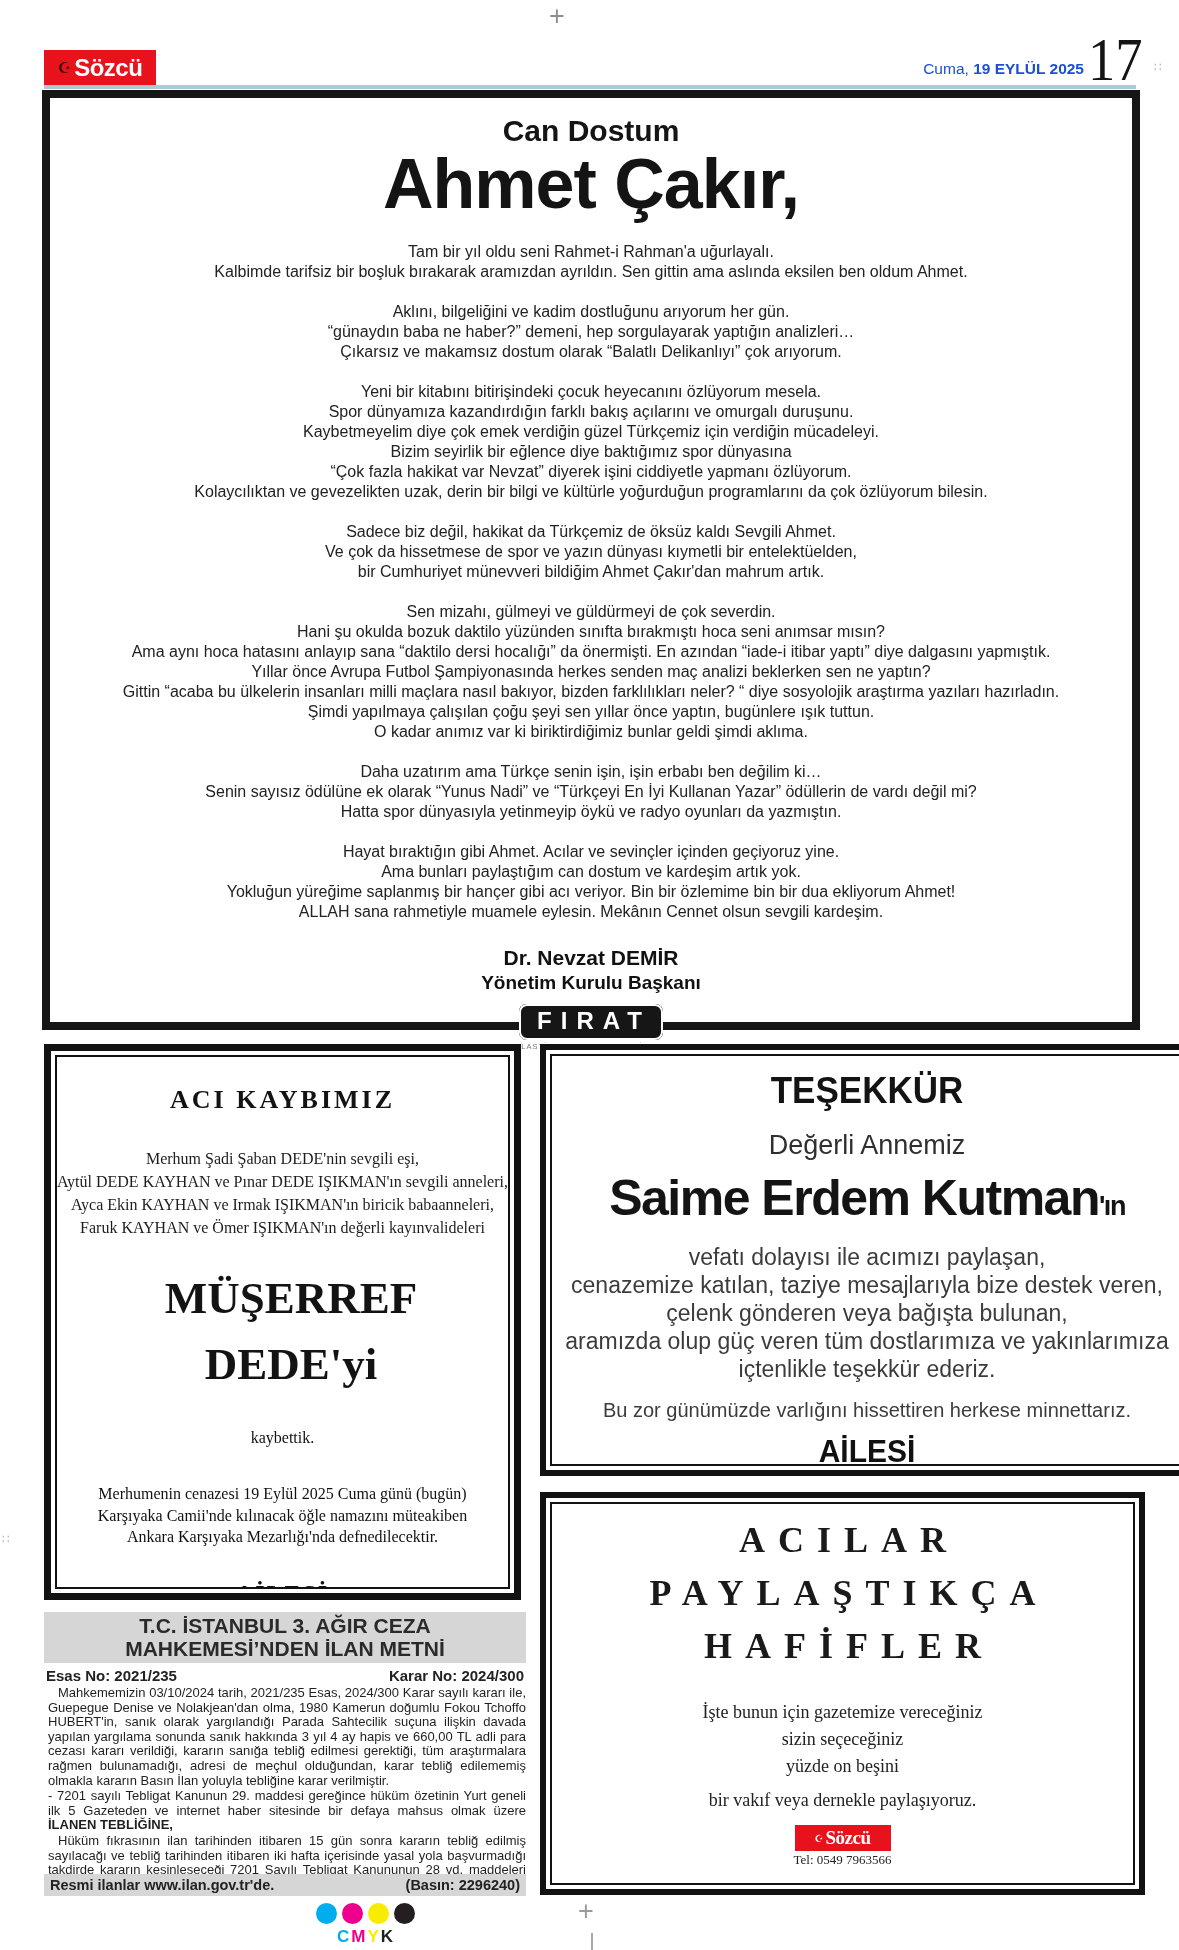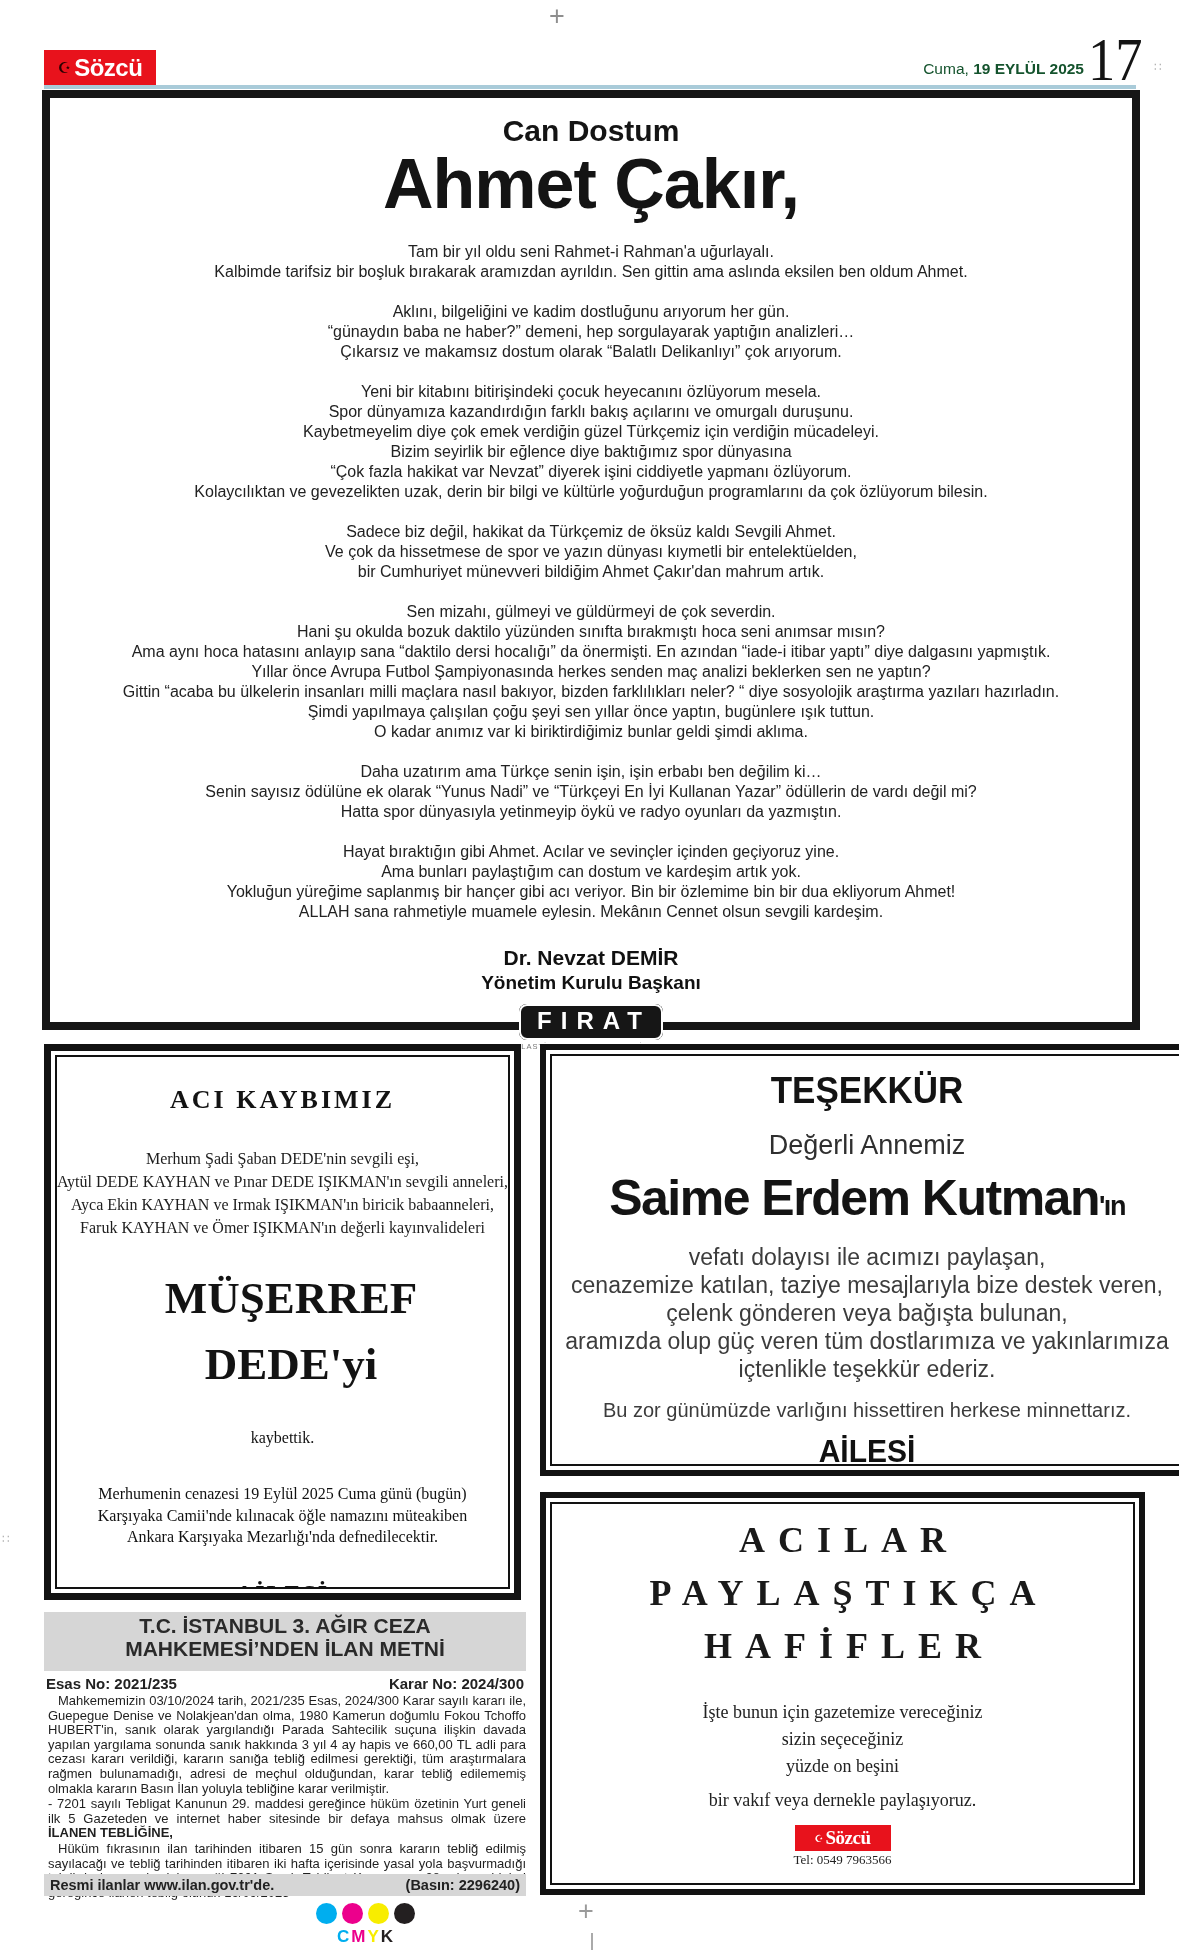--- a/index.html
+++ b/index.html
@@ -4,21 +4,21 @@
 <style>
   html,body{margin:0;padding:0;background:#fff;}
   .page{position:relative;width:1179px;height:1950px;background:#ffffff;overflow:hidden;
         font-family:"Liberation Sans", sans-serif;color:#111;}
 
   
   .masthead-logo{position:absolute;left:44px;top:50px;width:112px;height:35px;background:#e8121c;
         display:flex;align-items:center;justify-content:center;gap:3px;}
   .masthead-logo .emblem{color:#2b0000;font-size:15px;line-height:1;}
   .masthead-logo .word{color:#fff;font-weight:bold;font-size:24px;letter-spacing:-0.5px;}
-  .dateline{position:absolute;right:95px;top:60px;font-size:15.5px;color:#14532d;white-space:nowrap;}
+  .dateline{position:absolute;right:95px;top:60px;font-size:15.5px;color:#1d4ed8;white-space:nowrap;}
   .dateline b{font-weight:bold;}
   .pageno{position:absolute;left:1088px;top:28px;font-family:"Liberation Serif", serif;
         font-size:62px;line-height:1;transform:scaleX(.88);transform-origin:left top;color:#141414;}
   .blue-rule{position:absolute;left:44px;top:85px;width:1092px;height:4px;background:#a9cbd9;}
 
   
   .regmark{position:absolute;color:#8e8e8e;font-weight:300;}
   .reg-plus-top{left:549px;top:1px;font-size:27px;}
   .reg-plus-bottom{left:578px;top:1896px;font-size:27px;color:#9a9a9a;}
   .reg-vline{position:absolute;left:591px;top:1933px;width:2px;height:17px;background:#aaa;}
@@ -73,21 +73,21 @@
   .acilar .last{margin-top:10px;font-size:18px;color:#222;}
   .sozcu-mini{display:inline-flex;align-items:center;justify-content:center;gap:2px;background:#e8121c;
         width:96px;height:26px;margin-top:14px;}
   .sozcu-mini .emblem{color:#fff;font-size:10px;}
   .sozcu-mini .word{color:#fff;font-weight:bold;font-size:19px;letter-spacing:-0.5px;}
   .acilar .tel{font-size:13px;margin-top:1px;color:#222;}
 
   
   .court{position:absolute;left:44px;top:1612px;width:482px;height:284px;}
   .court .band{background:#d6d6d6;text-align:center;font-weight:bold;font-size:21px;line-height:23px;
-        padding:2px 0 11px;color:#2a2a2a;}
+        padding:2px 0 3px;color:#2a2a2a;}
   .court .nos{display:flex;justify-content:space-between;font-weight:bold;font-size:15px;
         padding:4px 2px 2px;color:#222;}
   .court .body{font-size:13px;line-height:14.6px;text-align:justify;color:#1f1f1f;}
   .court .body p{margin:0 0 1px 4px;}
   .court .body .ind{text-indent:10px;}
   .court .foot{position:absolute;left:0;right:0;bottom:0;background:#d6d6d6;display:flex;
         justify-content:space-between;font-weight:bold;font-size:14.5px;padding:3px 6px;color:#222;}
 
   
   .cmyk-dots{position:absolute;left:316px;top:1903px;display:flex;gap:5px;}

